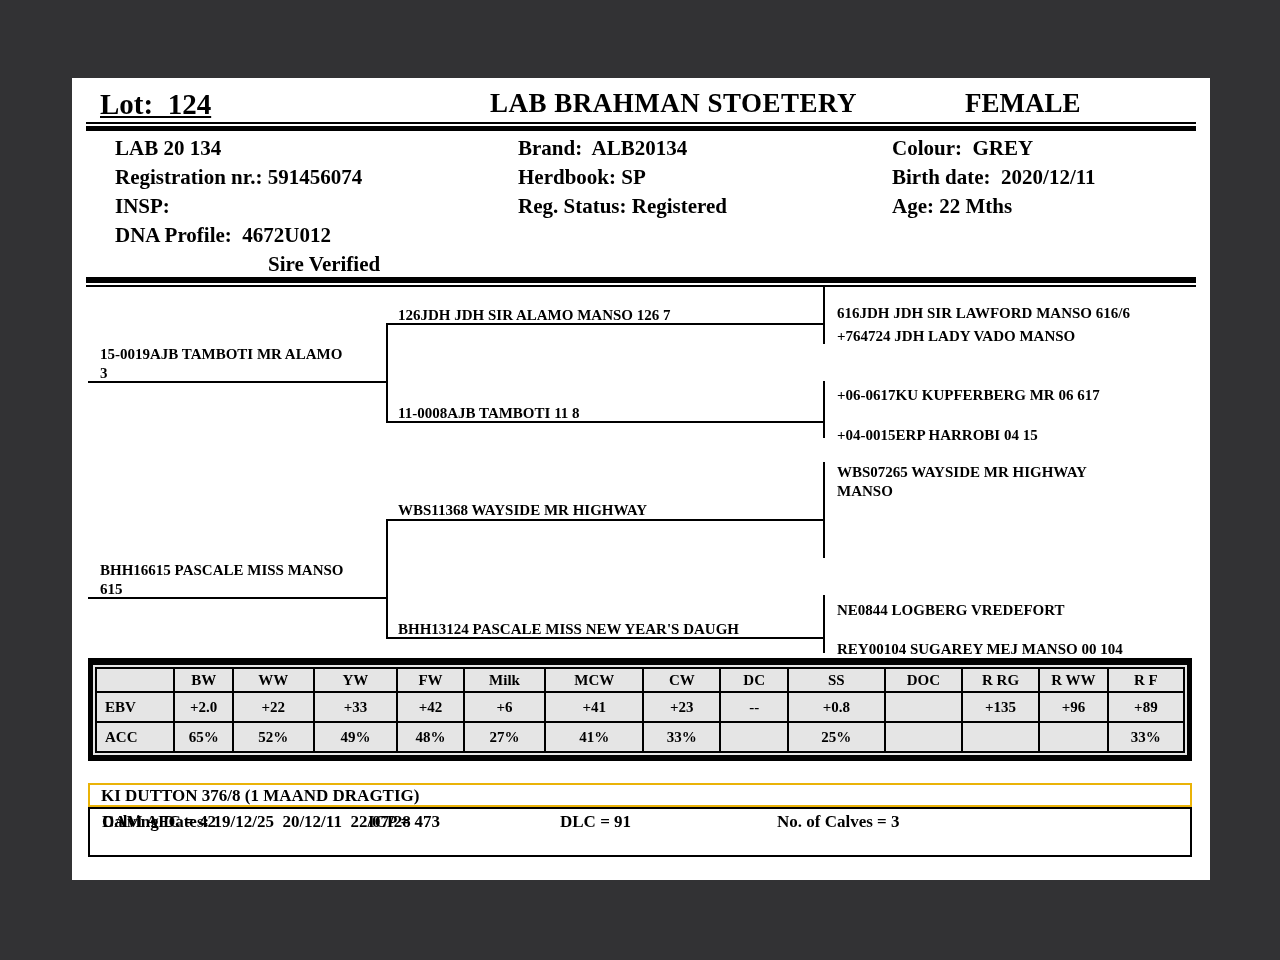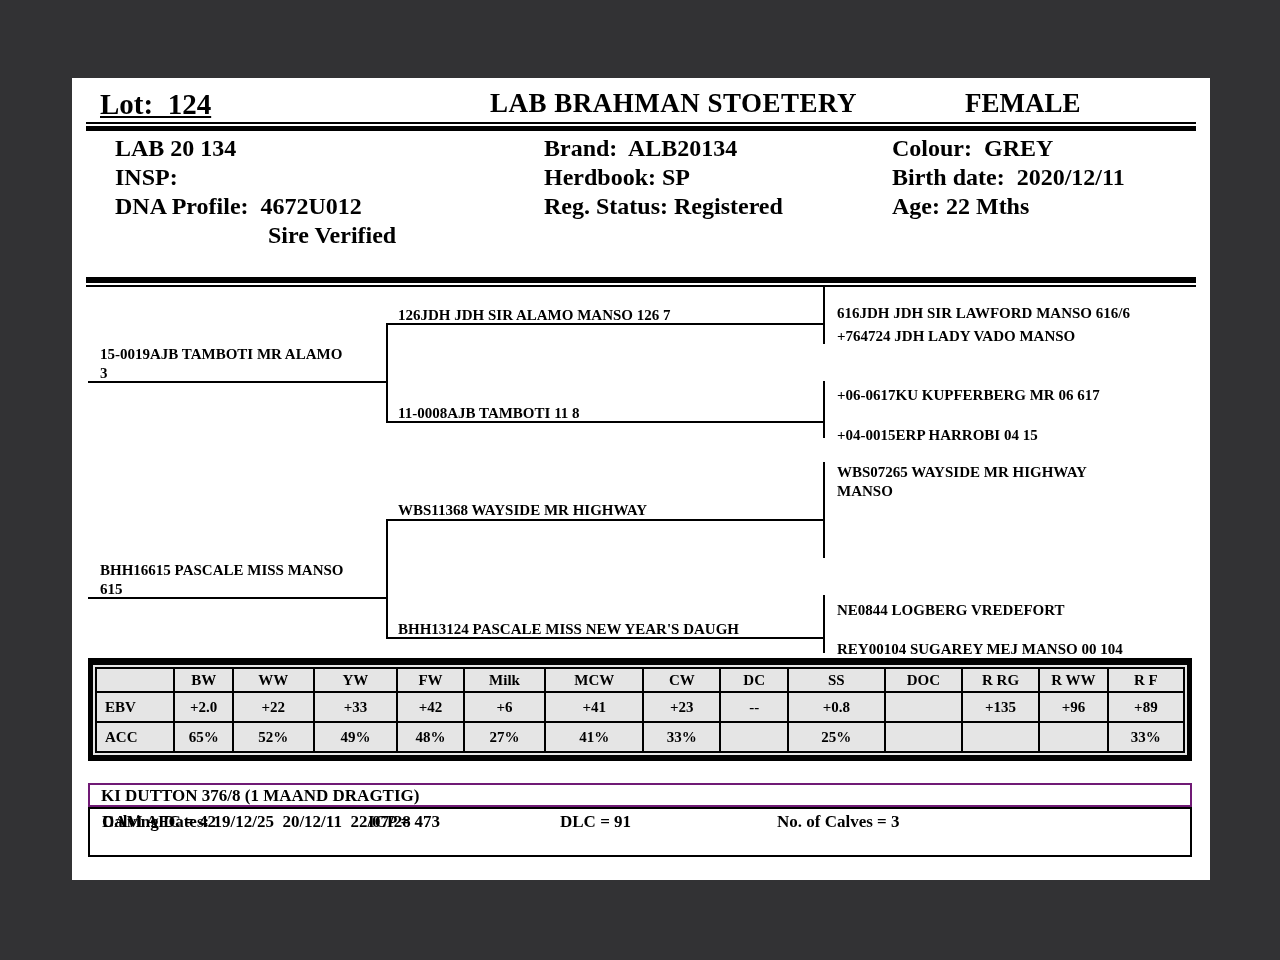--- a/index.html
+++ b/index.html
@@ -20,23 +20,23 @@
   .lot{left:28px;top:10px;font-size:29px;text-decoration:underline;}
   .title{left:418px;top:10px;font-size:27px;letter-spacing:.5px;}
   .sex{left:893px;top:10px;font-size:27px;}
   .rule{background:#000;}
   .rule1a{left:14px;top:44px;width:1110px;height:2px;}
   .rule1b{left:14px;top:48px;width:1110px;height:5px;}
   .rule2a{left:14px;top:199px;width:1110px;height:6px;}
   .rule2b{left:14px;top:207px;width:1110px;height:2px;}
 
   
-  .info-col{font-size:24px;line-height:29px;font-family:Liberation Serif, serif;}
+  .info-col{font-size:21px;line-height:29px;font-family:Liberation Serif, serif;}
   .col1{left:43px;top:56px;}
-  .col2{left:472px;top:56px;}
+  .col2{left:446px;top:56px;}
   .col3{left:820px;top:56px;}
   .indent{padding-left:153px;}
 
   
   .ped{left:0;top:207px;width:1138px;height:373px;}
   .pname{position:absolute;font-size:15px;line-height:19px;white-space:pre-wrap;}
   .g1{width:290px;}
   .g2{width:420px;}
   .g3{width:360px;}
   .hl{position:absolute;height:2px;background:#000;}
@@ -53,21 +53,21 @@
     border:2px solid #000;font-size:15px;font-weight:bold;
     text-align:center;padding:0;overflow:hidden;
   }
   th{height:22px;}
   td{height:28px;}
   .rowlab{text-align:left;padding-left:8px;}
 
   
   .kibox{
     left:16px;top:705px;width:1104px;height:24px;box-sizing:border-box;
-    border:2px solid #701a75;font-size:17px;padding:0 0 0 11px;line-height:22px;
+    border:2px solid #eab308;font-size:17px;padding:0 0 0 11px;line-height:22px;
   }
   .statbox{
     left:16px;top:729px;width:1104px;height:50px;box-sizing:border-box;
     border:2px solid #000;font-size:17px;
   }
   .statbox span{position:absolute;top:3px;}
   .s-afc{left:12px;}
   .s-icp{left:278px;}
   .s-dlc{left:470px;}
   .s-calves{left:687px;}
@@ -79,20 +79,21 @@
 <div class="page">
 
   <div class="abs lot pre">Lot:  124</div>
   <div class="abs title">LAB BRAHMAN STOETERY</div>
   <div class="abs sex">FEMALE</div>
   <div class="abs rule rule1a"></div>
   <div class="abs rule rule1b"></div>
 
   <div class="abs info-col col1">
     <div class="pre">LAB 20 134</div>
+    <div class="pre">Registration nr.: 591456074</div>
     <div class="pre">INSP:</div>
     <div class="pre">DNA Profile:  4672U012</div>
     <div class="pre indent">Sire Verified</div>
   </div>
   <div class="abs info-col col2">
     <div class="pre">Brand:  ALB20134</div>
     <div class="pre">Herdbook: SP</div>
     <div class="pre">Reg. Status: Registered</div>
   </div>
   <div class="abs info-col col3">

